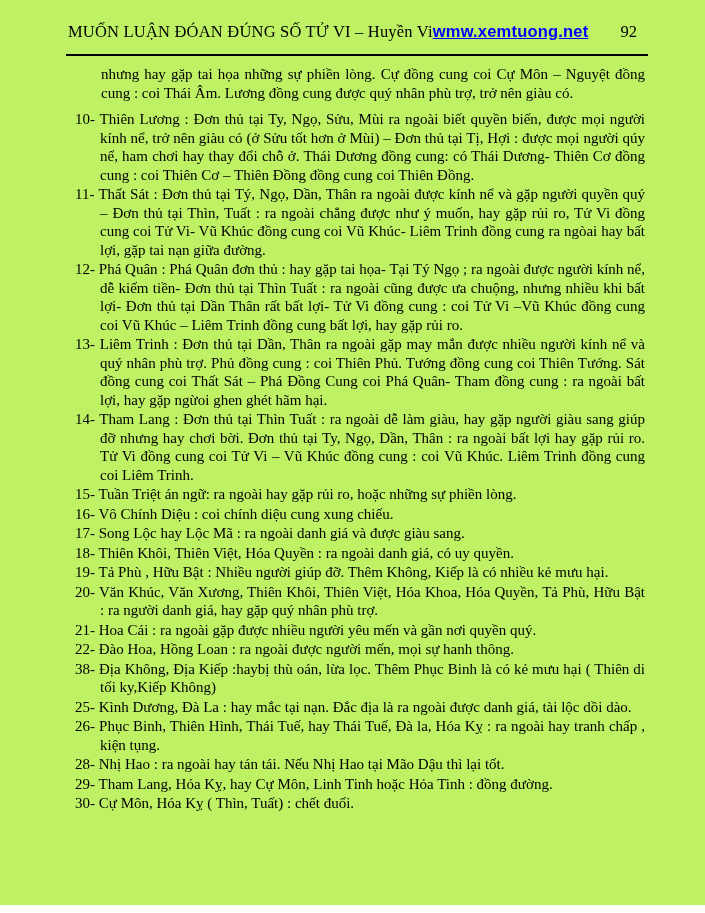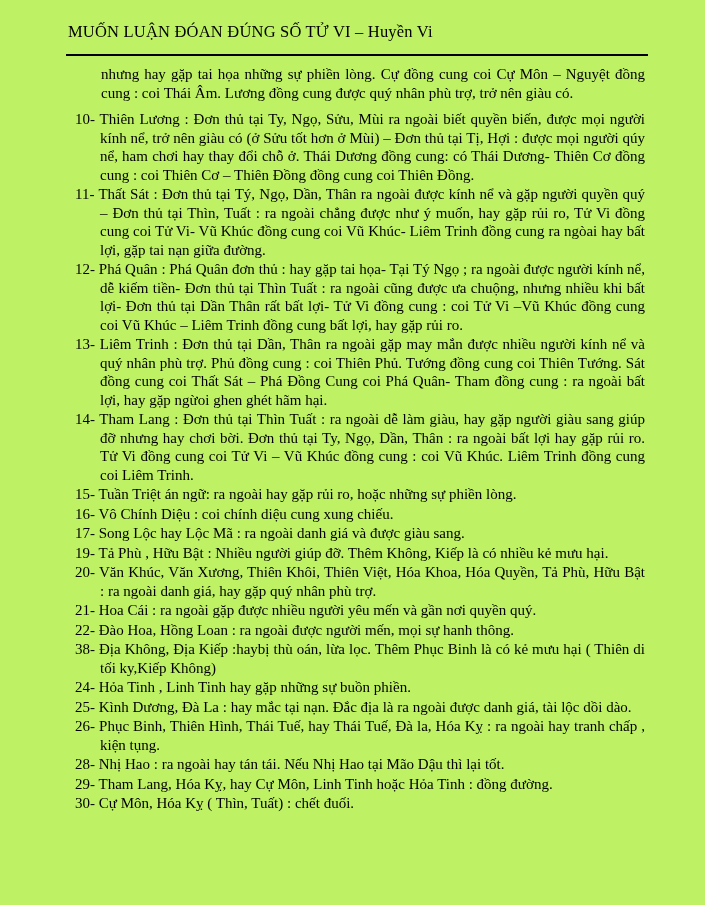--- a/index.html
+++ b/index.html
@@ -58,39 +58,43 @@
     margin-bottom: 1px;
   }
   .star-names { font-weight: normal; }
 </style>
 </head>
 <body>
 
 <div class="page">
   <div class="header-row">
     <span class="header-title">MUỐN LUẬN ĐÓAN ĐÚNG SỐ TỬ VI – Huyền Vi</span>
+    <span class="header-right">
+      <a class="website-link" href="#">wmw.xemtuong.net</a>
+      <span class="page-number">92</span>
+    </span>
   </div>
   <div class="divider"></div>
   <div class="content">
     <p class="intro">nhưng hay gặp tai họa  những sự  phiền lòng. Cự đồng cung coi Cự Môn – Nguyệt đồng cung : coi Thái Âm. Lương đồng cung được quý nhân phù trợ, trở nên giàu có.</p>
     <div id="numbered-list">
         <div class="item"><span>10-</span> <span class="star-names">Thiên Lương</span><span> : Đơn thủ tại Ty, Ngọ, Sửu, Mùi ra ngoài biết quyền biến, được mọi người kính nể, trở nên giàu có (ở Sửu tốt hơn ở Mùi) – Đơn thủ tại Tị,  Hợi : được mọi người qúy nể, ham chơi hay thay đổi chỗ ở. Thái Dương đồng  cung: có Thái Dương- Thiên Cơ đồng cung : coi Thiên Cơ – Thiên Đồng đồng cung coi Thiên Đồng.</span></div>
         <div class="item"><span>11-</span> <span class="star-names">Thất Sát</span><span> : Đơn thủ tại Tý, Ngọ, Dần, Thân ra  ngoài được kính nể và gặp người quyền quý – Đơn thủ tại Thìn, Tuất : ra ngoài chẳng được như ý muốn, hay gặp rủi ro, Tử Vi đồng cung coi Tử Vi- Vũ Khúc đồng cung coi Vũ Khúc- Liêm Trinh đồng cung ra ngòai hay bất lợi, gặp tai nạn giữa đường.</span></div>
         <div class="item"><span>12-</span> <span class="star-names">Phá Quân</span><span> : Phá Quân đơn thủ : hay gặp tai họa- Tại Tý Ngọ ; ra ngoài được người kính nể, dễ kiếm tiền- Đơn thủ tại Thìn Tuất : ra ngoài cũng được ưa chuộng, nhưng nhiều khi bất lợi- Đơn thủ tại Dần Thân rất bất lợi- Tử Vi đồng cung : coi Tử Vi –Vũ Khúc đồng cung  coi Vũ Khúc – Liêm Trinh đồng cung bất lợi, hay gặp rủi ro.</span></div>
         <div class="item"><span>13-</span> <span class="star-names">Liêm Trinh</span><span> : Đơn thủ tại Dần, Thân ra ngoài gặp may mắn được nhiều người kính nể và quý nhân phù trợ. Phủ đồng cung : coi Thiên Phủ. Tướng đồng cung coi Thiên Tướng. Sát đồng cung coi Thất Sát – Phá Đồng Cung coi Phá Quân- Tham đồng cung : ra ngoài bất lợi, hay gặp ngừoi ghen ghét hãm hại.</span></div>
         <div class="item"><span>14-</span> <span class="star-names">Tham Lang</span><span> : Đơn thủ tại Thìn Tuất : ra ngoài dễ làm giàu, hay gặp người  giàu sang giúp đỡ  nhưng hay chơi bời. Đơn thủ tại Ty, Ngọ, Dần, Thân : ra ngoài  bất lợi hay gặp rủi ro. Tử Vi đồng cung coi Tử Vi – Vũ Khúc đồng cung : coi Vũ Khúc. Liêm Trinh đồng cung coi Liêm Trinh.</span></div>
         <div class="item"><span>15-</span> <span class="star-names">Tuần Triệt án ngữ</span><span>: ra ngoài hay gặp rủi ro, hoặc những sự phiền lòng.</span></div>
         <div class="item"><span>16-</span> <span class="star-names">Vô Chính Diệu</span><span> : coi chính diệu cung xung chiếu.</span></div>
         <div class="item"><span>17-</span> <span class="star-names">Song Lộc hay Lộc Mã</span><span> : ra ngoài danh giá và được giàu sang.</span></div>
+        <div class="item"><span>18-</span> <span class="star-names">Thiên Khôi, Thiên Việt, Hóa Quyền</span><span> : ra ngoài danh giá, có uy quyền.</span></div>
         <div class="item"><span>19-</span> <span class="star-names">Tả Phù , Hữu Bật</span><span> : Nhiều người giúp đỡ. Thêm Không, Kiếp là có nhiều kẻ mưu hại.</span></div>
-        <div class="item"><span>20-</span> <span class="star-names">Văn Khúc, Văn Xương, Thiên Khôi, Thiên Việt, Hóa Khoa, Hóa Quyền, Tả Phù, Hữu Bật</span><span> : ra ngoài danh giá, hay gặp quý nhân phù trợ.</span></div>
+        <div class="item"><span>20-</span> <span class="star-names">Văn Khúc, Văn Xương, Thiên Khôi, Thiên Việt, Hóa Khoa, Hóa Quyền, Tả Phù, Hữu Bật</span><span> : ra người danh giá, hay gặp quý nhân phù trợ.</span></div>
         <div class="item"><span>21-</span> <span class="star-names">Hoa Cái</span><span> : ra ngoài gặp được nhiều người yêu mến và gần nơi quyền quý.</span></div>
         <div class="item"><span>22-</span> <span class="star-names">Đào Hoa, Hồng Loan</span><span> : ra ngoài được người mến, mọi sự hanh thông.</span></div>
         <div class="item"><span>38-</span> <span class="star-names">Địa Không, Địa Kiếp</span><span> :haybị thù oán, lừa lọc. Thêm Phục Binh là có kẻ mưu hại ( Thiên di tối ky,Kiếp Không)</span></div>
-        <div class="item"><span>24-</span> <span class="star-names">Hỏa Tinh , Linh Tinh</span><span>  hay gặp những sự buồn phiền.</span></div>
         <div class="item"><span>25-</span> <span class="star-names">Kình Dương, Đà La</span><span> : hay mắc tại nạn. Đắc địa là ra ngoài được danh giá, tài lộc dồi dào.</span></div>
         <div class="item"><span>26-</span> <span class="star-names">Phục Binh, Thiên Hình, Thái Tuế, hay Thái Tuế, Đà la, Hóa Kỵ</span><span> : ra ngoài hay tranh chấp , kiện tụng.</span></div>
         <div class="item"><span>28-</span> <span class="star-names">Nhị Hao :</span><span> ra ngoài hay tán tái. Nếu Nhị Hao tại Mão Dậu thì lại tốt.</span></div>
         <div class="item"><span>29-</span> <span class="star-names">Tham Lang, Hóa Kỵ, hay Cự Môn, Linh Tinh hoặc Hỏa Tinh</span><span> : đồng đường.</span></div>
         <div class="item"><span>30-</span> <span class="star-names">Cự Môn, Hóa Kỵ ( Thìn, Tuất)</span><span> : chết đuối.</span></div>
       </div>
   </div>
 </div>
 
 </body></html>

